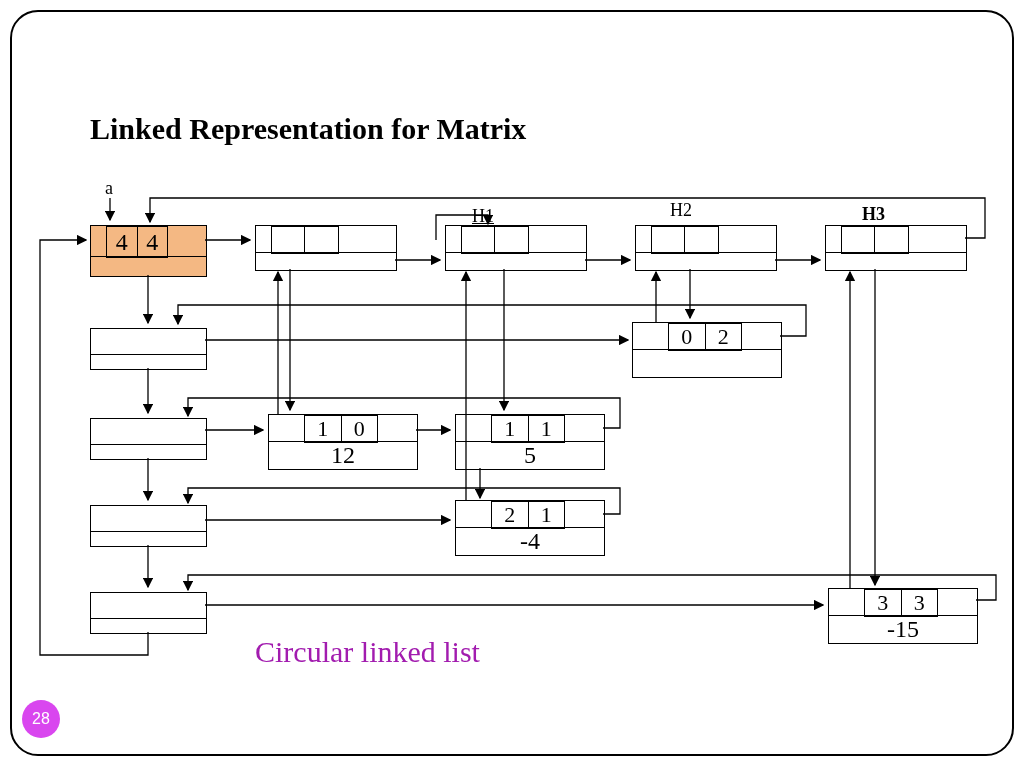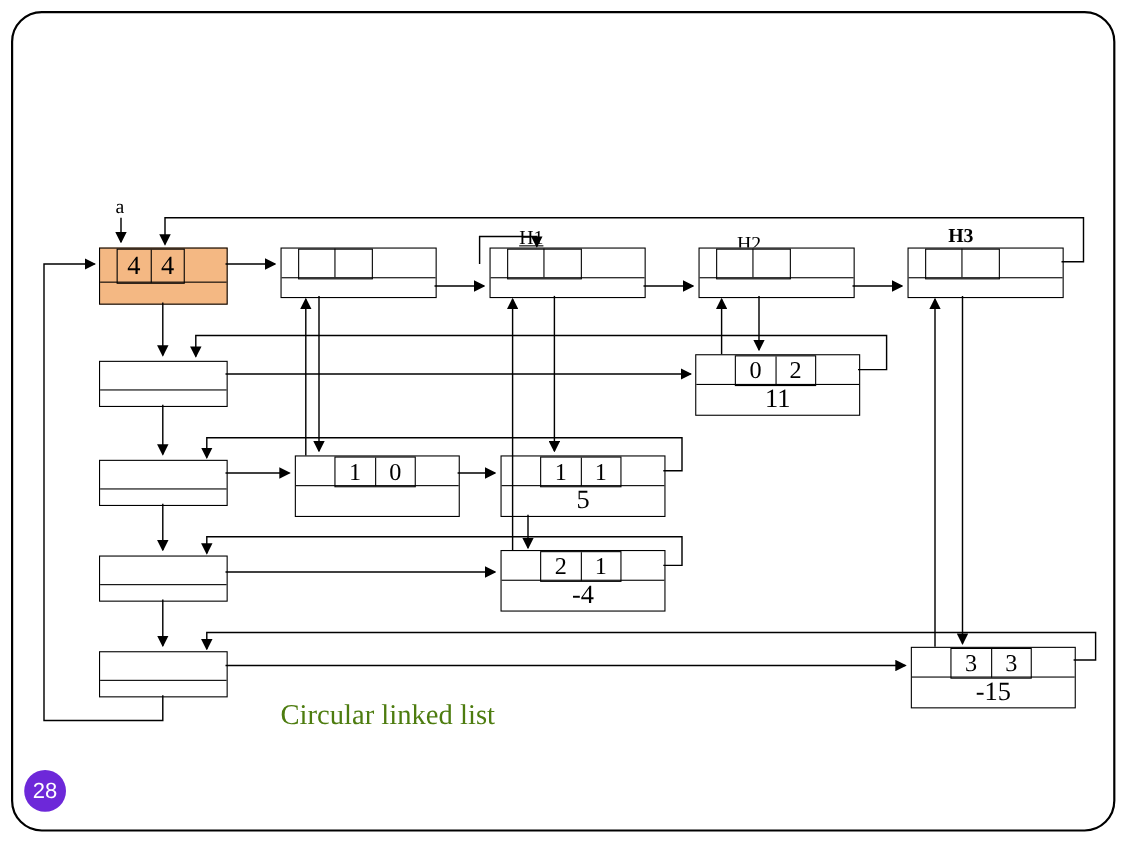--- a/index.html
+++ b/index.html
@@ -25,31 +25,31 @@
     border: 2px solid #000;
     border-radius: 28px;
   }
   .title {
     position: absolute;
     font-weight: bold;
     font-size: 30px;
   }
   .caption {
     position: absolute;
-    font-size: 26px;
-    color: #4d7c0f;
+    font-size: 30px;
+    color: #a21caf;
   }
   .pagenum {
     position: absolute;
     width: 38px;
     height: 38px;
     border-radius: 50%;
-    background: #6d28d9;
+    background: #d946ef;
     color: #fff;
-    font-size: 20px;
+    font-size: 16px;
     text-align: center;
     line-height: 38px;
     font-family: Arial, sans-serif;
   }
   .lbl {
     position: absolute;
     font-size: 18px;
     font-family: "Times New Roman", serif;
   }
   
@@ -154,26 +154,27 @@
     height: 768px;
     pointer-events: none;
   }
 </style>
 </head>
 <body>
 
 <div class="slide">
   <div class="frame"></div>
 
+  <div class="title" style="left:90px; top:112px;">Linked Representation for Matrix</div>
 
   <div class="lbl" style="left:105px; top:178px;">a</div>
 
   <div class="lbl" style="left:282px; top:206px;margin-top:36px;">H0</div>
   <div class="lbl" style="left:472px; top:206px;text-decoration:underline;">H1</div>
-  <div class="lbl" style="left:670px; top:211px;">H2</div>
+  <div class="lbl" style="left:670px; top:200px;">H2</div>
   <div class="lbl" style="left:862px; top:204px;font-weight:bold;">H3</div>
 
   <div class="anode" style="left:90px; top:225px;">
     <div class="cells">
       <div>4</div>
       <div>4</div>
     </div>
     <div class="bar"></div>
   </div>
 
@@ -210,29 +211,29 @@
   <div class="sidehdr" style="left:90px; top:592px;">
       <div class="bar"></div>
     </div>
 
   <div class="dnode" style="left:632px; top:322px;">
     <div class="cells">
       <div>0</div>
       <div>2</div>
     </div>
     <div class="bar"></div>
-    <div class="val">11</div>
   </div>
 
   <div class="dnode" style="left:268px; top:414px;">
     <div class="cells">
       <div>1</div>
       <div>0</div>
     </div>
     <div class="bar"></div>
+    <div class="val">12</div>
   </div>
 
   <div class="dnode" style="left:455px; top:414px;">
     <div class="cells">
       <div>1</div>
       <div>1</div>
     </div>
     <div class="bar"></div>
     <div class="val">5</div>
   </div>

